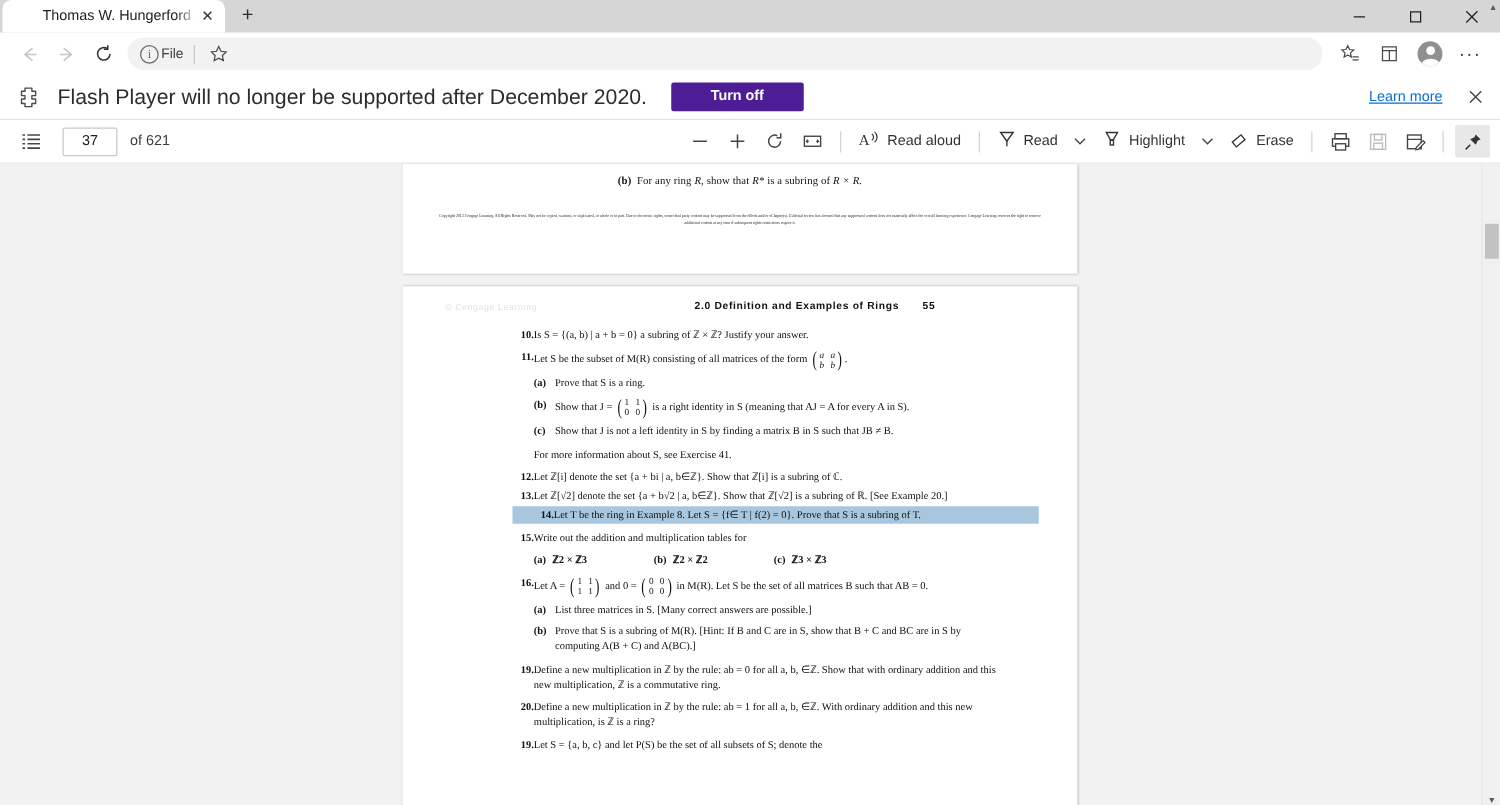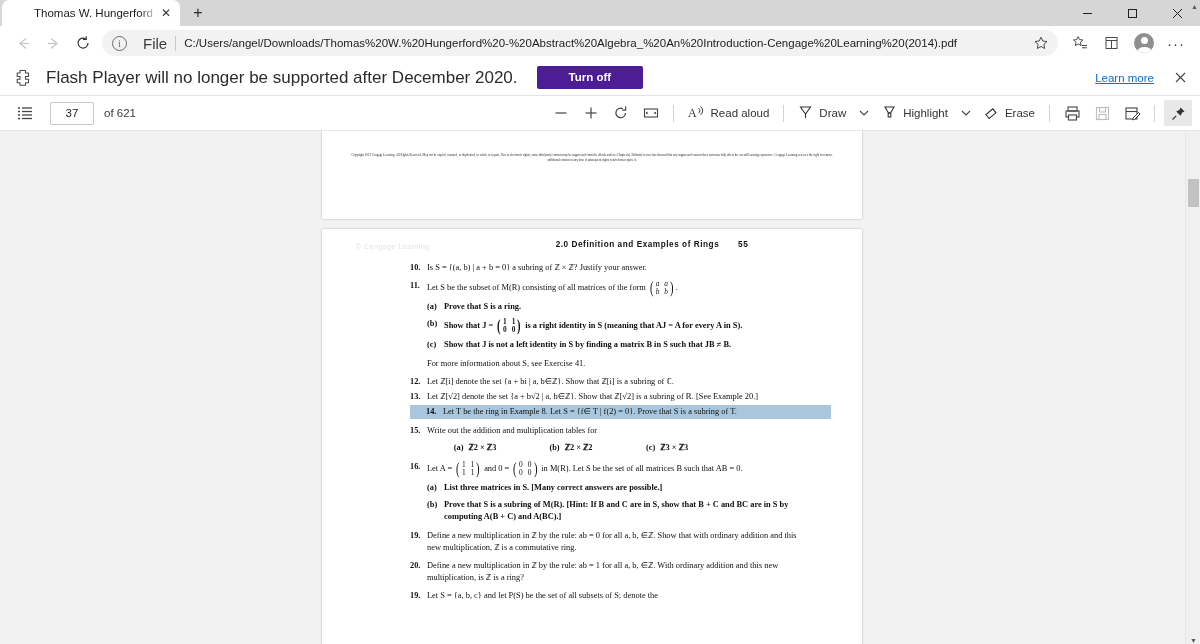--- a/index.html
+++ b/index.html
@@ -134,23 +134,23 @@
     border: 1px solid #6b6b6b;
     border-radius: 50%;
     color: #6b6b6b;
     font-size: 10px;
     line-height: 13px;
     text-align: center;
     flex: 0 0 auto;
     font-family: "Liberation Serif", serif;
   }
   .omni-filelabel {
-    font-size: 15px;
+    font-size: 11px;
     color: #3b3b3b;
-    margin-left: 16px;
+    margin-left: 2px;
     flex: 0 0 auto;
   }
   .omni-sep {
     width: 1px; height: 15px;
     background: #c8c8c8;
     margin: 0 8px;
     flex: 0 0 auto;
   }
   .omni-url {
     font-size: 11.5px;
@@ -375,32 +375,33 @@
   .ex {
     display: flex;
     margin-bottom: 6px;
     position: relative;
   }
   .ex-num {
     width: 17px;
     flex: 0 0 auto;
     font-weight: bold;
     font-size: 8.3px;
+    text-align: right;
   }
   .ex-body { flex: 1 1 auto; }
   .sub {
     display: flex;
     margin-top: 5px;
   }
   .sub-lbl {
     width: 17px;
     flex: 0 0 auto;
     font-weight: bold;
   }
-  .sub-body { flex: 1 1 auto; font-weight: bold; }
+  .sub-body { flex: 1 1 auto; }
   .tight { margin-bottom: 3px; }
   .matrix {
     display: inline-flex;
     align-items: center;
     vertical-align: middle;
     position: relative;
     margin: 0 1px;
   }
   .paren {
     font-size: 17px;
@@ -426,21 +427,21 @@
     background: #a8c7de;
     z-index: 0;
   }
   .ex-14 { position: relative; z-index: 1; }
   .choices {
     display: flex;
     gap: 0px;
     margin-top: 5px;
     font-weight: bold;
   }
-  .choices > div { width: 96px; text-align: center; }
+  .choices > div { width: 96px; }
   .choices .cl { font-weight: bold; margin-right: 5px; }
   .zsym { font-family: "Liberation Serif", serif; font-weight: bold; }
   .note { margin-top: 7px; }
 
   
   .vscroll {
     position: absolute;
     right: 0; top: 0;
     width: 15px;
     height: 100%;
@@ -522,21 +523,20 @@
     <svg width="16" height="16" viewBox="0 0 16 16">
         <path d="M13 8 A5 5 0 1 1 10.6 3.8" fill="none" stroke="currentColor" stroke-width="1.2"></path>
         <path d="M11.2 1.2 L11.2 4.4 L8 4.4" fill="none" stroke="currentColor" stroke-width="1.2"></path>
       </svg>
   </div>
 
   <div class="omnibox">
     <span class="omni-info">i</span>
     <span class="omni-filelabel">File</span>
     <span class="omni-sep"></span>
-    <span class="omni-url">C:/Users/angel/Downloads/Thomas%20W.%20Hungerford%20-%20Abstract%20Algebra_%20An%20Introduction-Cengage%20Learning%20(2014).pdf</span>
     <span class="omni-star">
       <svg width="14" height="14" viewBox="0 0 14 14">
           <path d="M7 1.2 L8.8 5 L13 5.5 L9.9 8.4 L10.7 12.5 L7 10.5 L3.3 12.5 L4.1 8.4 L1 5.5 L5.2 5 Z" fill="none" stroke="currentColor" stroke-width="1"></path>
         </svg>
     </span>
   </div>
 
   <div class="nav-right">
     <div class="nav-icon">
       <svg width="16" height="16" viewBox="0 0 16 16">
@@ -632,21 +632,21 @@
       <span>Read aloud</span>
     </div>
     <div class="tb-sep"></div>
     <div class="tb-btn">
       <span>
         <svg width="15" height="15" viewBox="0 0 15 15">
             <path d="M2.5 2 L12.5 2 L7.5 9 Z" fill="none" stroke="#333" stroke-width="1.1"></path>
             <line x1="7.5" y1="9" x2="7.5" y2="13" stroke="#333" stroke-width="1.1"></line>
           </svg>
       </span>
-      <span>Draw</span>
+      <span>Read</span>
     </div>
     <div class="tb-chevron">
       <svg width="12" height="12" viewBox="0 0 12 12">
           <path d="M2 4 L6 8 L10 4" fill="none" stroke="#444" stroke-width="1.1"></path>
         </svg>
     </div>
     <div class="tb-btn">
       <span>
         <svg width="15" height="15" viewBox="0 0 15 15">
             <path d="M3 2 L12 2 L8.5 8 L6.5 8 Z" fill="none" stroke="#333" stroke-width="1.1"></path>
@@ -697,20 +697,24 @@
           <line x1="5.2" y1="9.8" x2="1.5" y2="13.5" stroke="#333" stroke-width="1.2"></line>
         </svg>
     </div>
   </div>
   <div class="tb-scrollup">▲</div>
 </div>
 
 <div class="viewer">
 
   <div class="page page-top">
+    <div class="pgtop-line">
+      <b>(b)</b>&nbsp;
+      <span>For any ring </span><i>R</i><span>, show that </span><i>R*</i><span> is a subring of </span><i>R × R.</i>
+    </div>
     <div class="copyright">Copyright 2013 Cengage Learning. All Rights Reserved. May not be copied, scanned, or duplicated, in whole or in part. Due to electronic rights, some third party content may be suppressed from the eBook and/or eChapter(s). Editorial review has deemed that any suppressed content does not materially affect the overall learning experience. Cengage Learning reserves the right to remove additional content at any time if subsequent rights restrictions require it.</div>
   </div>
 
   <div class="page page-bottom">
     <div class="pg-watermark">© Cengage Learning</div>
     <div class="pg-header">
       <span>2.0   Definition and Examples of Rings</span>
       <span class="pnum">55</span>
     </div>
 

